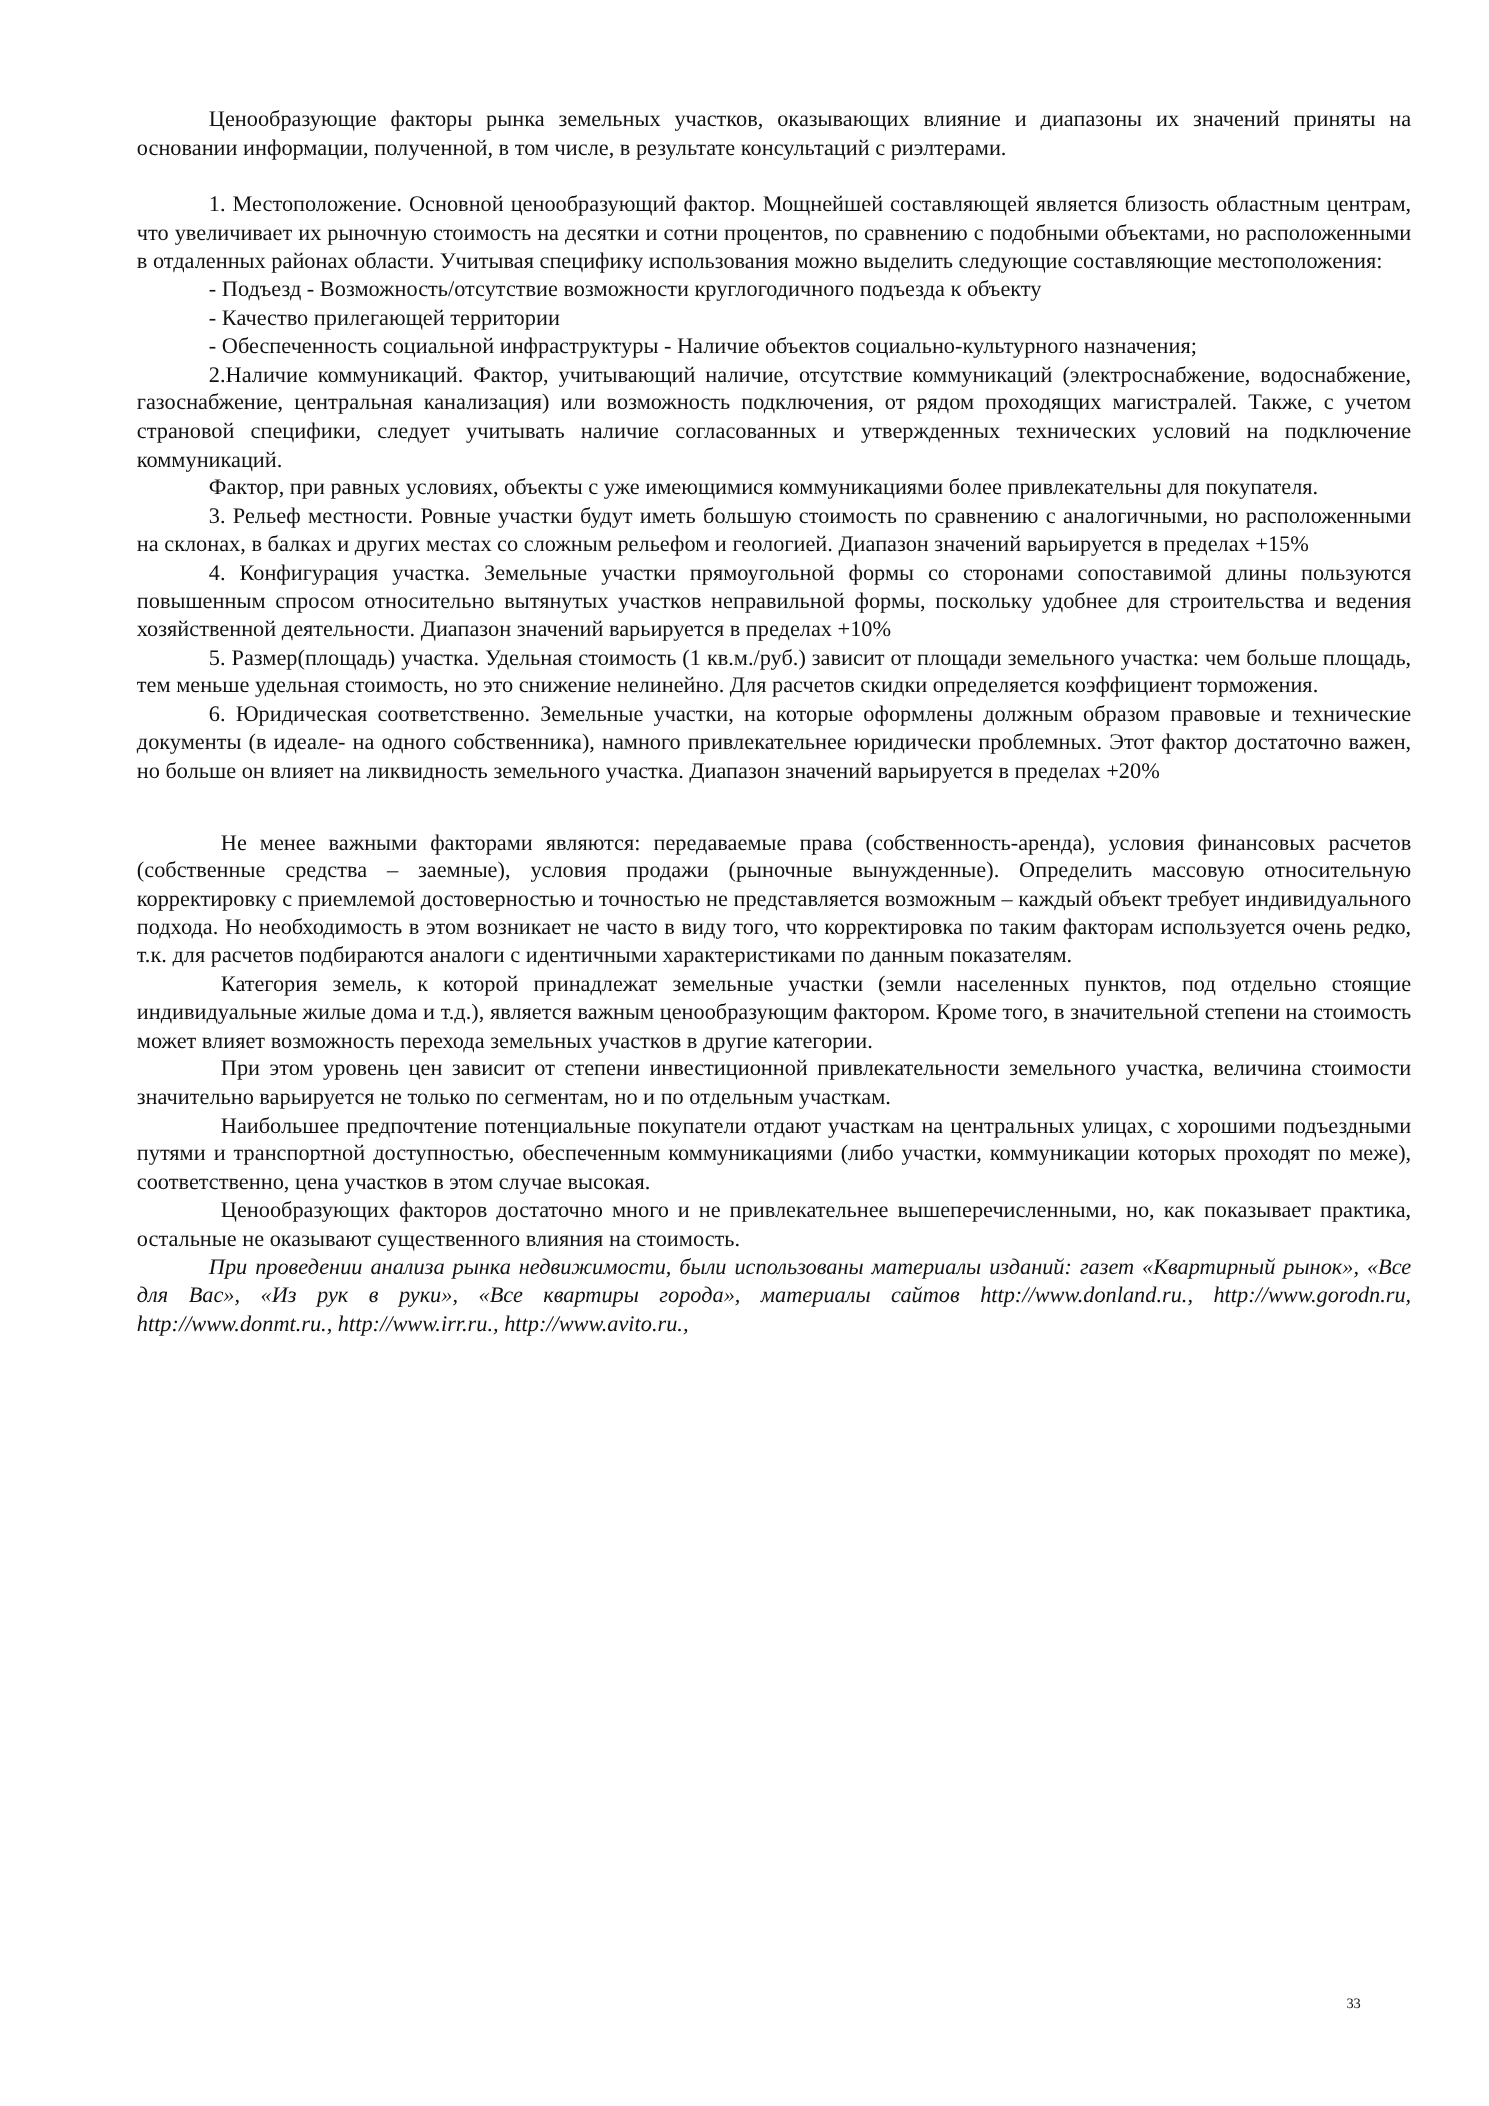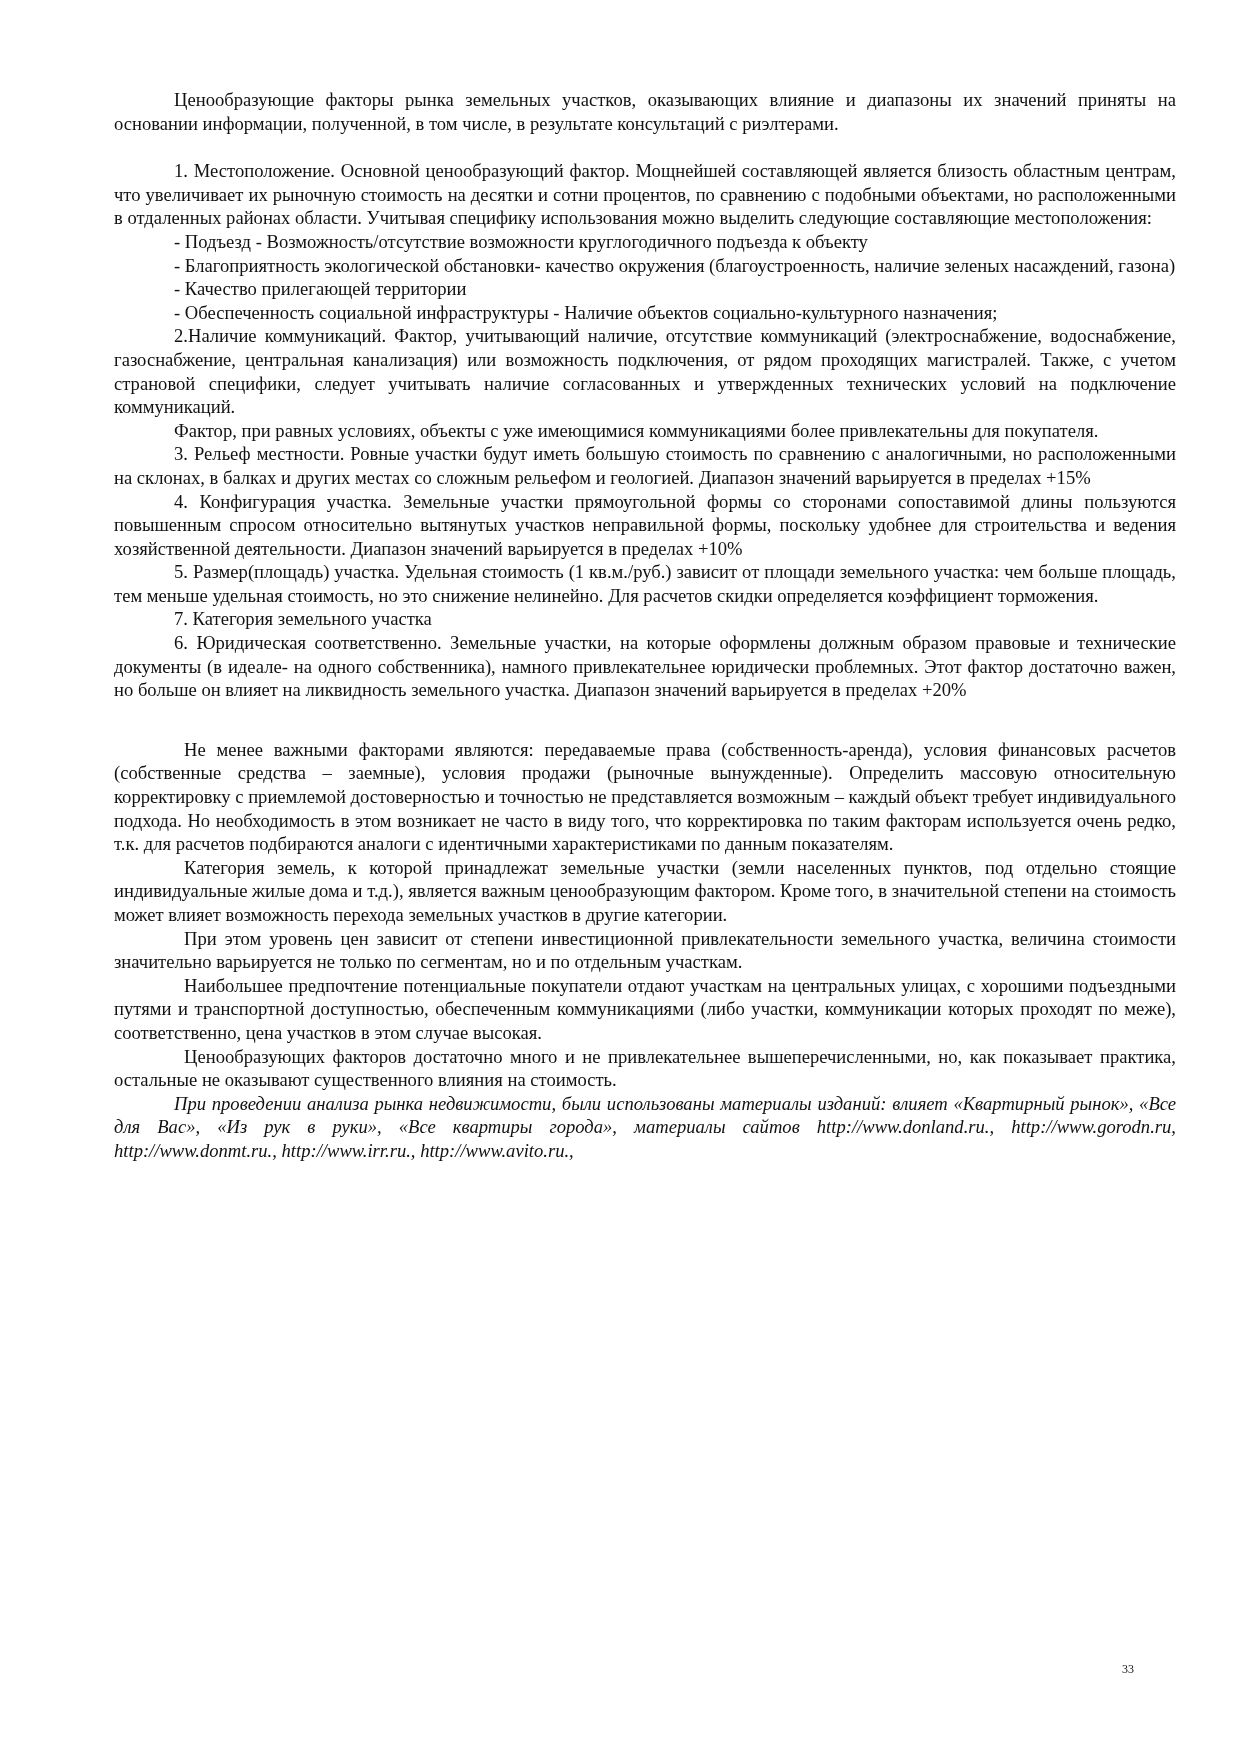--- a/index.html
+++ b/index.html
@@ -23,40 +23,38 @@
 </style>
 </head>
 <body>
 
 <div class="page">
   <p class="ind">Ценообразующие факторы рынка земельных участков, оказывающих влияние и диапазоны их значений приняты на основании информации, полученной, в том числе, в результате консультаций с риэлтерами.</p>
   <div class="gap"></div>
 
   <p class="ind"><span>1. </span><b>Местоположение</b><span>. Основной ценообразующий фактор. Мощнейшей составляющей является близость областным центрам, что увеличивает их рыночную стоимость на десятки и сотни процентов, по сравнению с подобными объектами, но расположенными в отдаленных районах области. Учитывая специфику использования можно выделить следующие составляющие местоположения:</span></p>
   <p class="ind">- Подъезд - Возможность/отсутствие возможности круглогодичного подъезда к объекту</p>
-  <p class="ind">- Благоприятность экологической обстановки- качество окружения (благоустроенность, наличие зеленых насаждений, газона)</p>
   <p class="ind">- Качество прилегающей территории</p>
   <p class="ind">- Обеспеченность социальной инфраструктуры - Наличие объектов социально-культурного назначения;</p>
 
   <p class="ind"><span>2.</span><b>Наличие коммуникаций</b><span>. Фактор, учитывающий наличие, отсутствие коммуникаций (электроснабжение, водоснабжение, газоснабжение, центральная канализация) или возможность подключения, от рядом проходящих магистралей. Также, с учетом страновой специфики, следует учитывать наличие согласованных и утвержденных технических условий на подключение коммуникаций.</span></p>
   <p class="ind">Фактор, при равных условиях, объекты с уже имеющимися коммуникациями более привлекательны для покупателя.</p>
 
   <p class="ind"><span>3. </span><b>Рельеф местности</b><span>. Ровные участки будут иметь большую стоимость по сравнению с аналогичными, но расположенными на склонах, в балках и других местах со сложным рельефом и геологией. Диапазон значений варьируется в пределах +15%</span></p>
 
   <p class="ind"><span>4. </span><b>Конфигурация участка</b><span>. Земельные участки прямоугольной формы со сторонами сопоставимой длины пользуются повышенным спросом относительно вытянутых участков неправильной формы, поскольку удобнее для строительства и ведения хозяйственной деятельности. Диапазон значений варьируется в пределах +10%</span></p>
 
   <p class="ind"><span>5.  </span><b>Размер(площадь) участка</b><span>. Удельная стоимость (1 кв.м./руб.) зависит от площади земельного участка: чем больше площадь, тем меньше удельная стоимость, но это снижение нелинейно. Для расчетов скидки определяется коэффициент торможения.</span></p>
 
-  <p class="ind"><span>7.  </span><b>Категория земельного участка</b></p>
 
   <p class="ind"><span>6. </span><b>Юридическая соответственно</b><span>. Земельные участки, на которые оформлены должным образом правовые и технические документы (в идеале- на одного собственника), намного привлекательнее юридически проблемных. Этот фактор достаточно важен, но больше он влияет на ликвидность земельного участка.   Диапазон значений варьируется в пределах +20%</span></p>
 
   <div class="gap2"></div>
 
   <p class="ind2">Не менее важными факторами являются: передаваемые права (собственность-аренда), условия финансовых расчетов (собственные средства – заемные), условия продажи (рыночные вынужденные). Определить массовую относительную корректировку с приемлемой достоверностью и точностью не представляется возможным – каждый объект требует индивидуального подхода.  Но необходимость в этом возникает не часто в виду того, что корректировка по таким факторам используется очень редко, т.к. для расчетов подбираются аналоги с идентичными характеристиками по данным показателям.</p>
   <p class="ind2">Категория земель, к которой принадлежат земельные участки (земли населенных пунктов, под отдельно стоящие индивидуальные жилые дома и т.д.), является важным ценообразующим фактором.  Кроме того, в значительной степени на стоимость может влияет возможность перехода земельных участков в другие категории.</p>
   <p class="ind2">При этом уровень цен зависит от степени инвестиционной привлекательности земельного участка, величина стоимости значительно варьируется не только по сегментам, но и по отдельным участкам.</p>
   <p class="ind2">Наибольшее предпочтение потенциальные покупатели отдают участкам на центральных улицах, с хорошими подъездными путями и транспортной доступностью, обеспеченным коммуникациями (либо участки, коммуникации которых проходят по меже), соответственно, цена участков в этом случае высокая.</p>
   <p class="ind2">Ценообразующих факторов достаточно много и не привлекательнее вышеперечисленными, но, как показывает практика, остальные не оказывают существенного влияния на стоимость.</p>
-  <p class="ind italic">При проведении анализа рынка недвижимости, были использованы материалы изданий: влияет «Квартирный рынок», «Все для Вас», «Из рук в руки», «Все квартиры города», материалы сайтов http://www.donland.ru.,  http://www.gorodn.ru,  http://www.donmt.ru.,  http://www.irr.ru.,  http://www.avito.ru.,</p>
+  <p class="ind italic">При проведении анализа рынка недвижимости, были использованы материалы изданий: газет «Квартирный рынок», «Все для Вас», «Из рук в руки», «Все квартиры города», материалы сайтов http://www.donland.ru.,  http://www.gorodn.ru,  http://www.donmt.ru.,  http://www.irr.ru.,  http://www.avito.ru.,</p>
 </div>
 
 <div class="pagenum">33</div>
 
 </body></html>

